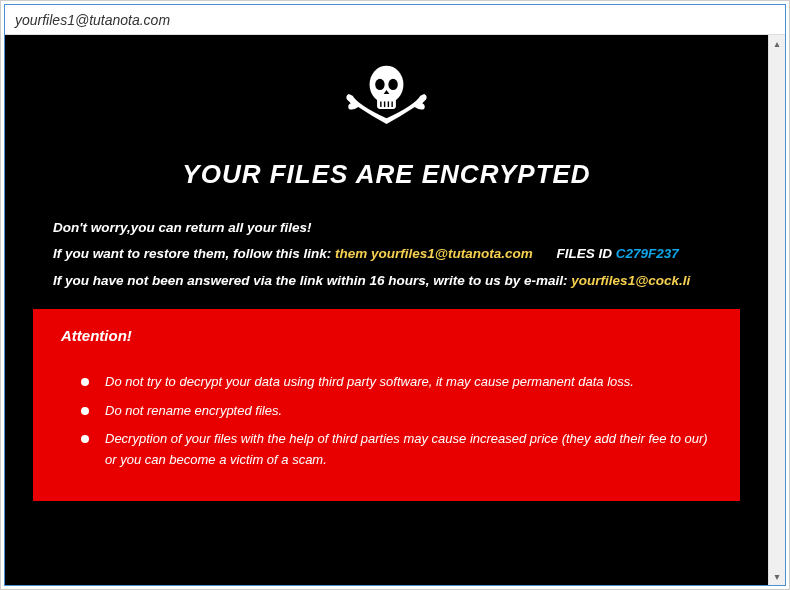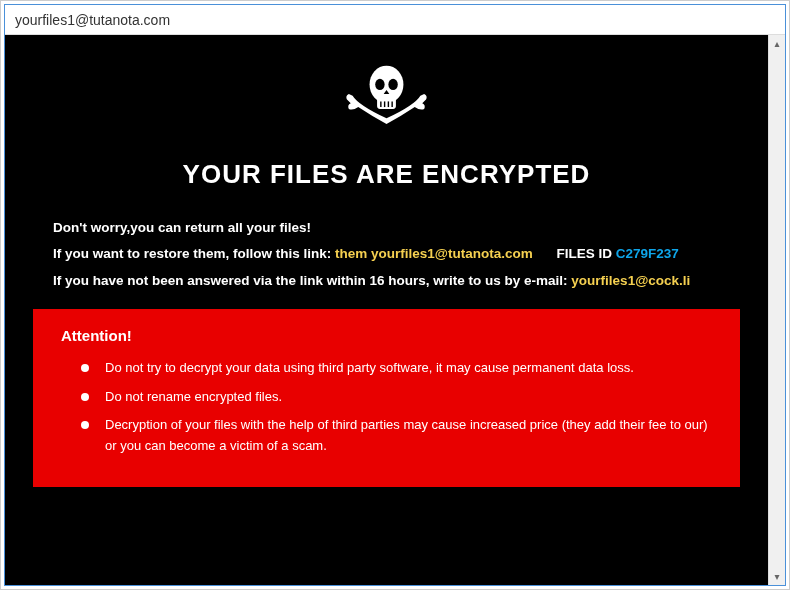--- a/index.html
+++ b/index.html
@@ -31,33 +31,35 @@
     }
     .titlebar {
       height: 30px;
       background: #fff;
       border-bottom: 1px solid #ddd;
       display: flex;
       align-items: center;
       padding: 0 10px;
       font-size: 14px;
       color: #333;
+      font-style: italic;
     }
     .content-wrapper {
       flex: 1;
       display: flex;
       position: relative;
     }
     .content {
       flex: 1;
       background: #000;
       padding: 20px 28px;
       color: #fff;
       position: relative;
       overflow: hidden;
+      font-style: italic;
     }
     .scrollbar {
       width: 17px;
       background: #f0f0f0;
       border-left: 1px solid #ddd;
       position: relative;
     }
     .scroll-arrow-up {
       position: absolute;
       top: 0;
@@ -119,21 +121,21 @@
     .attention-box {
       background: #e80000;
       margin-top: 18px;
       padding: 18px 20px 22px 28px;
       position: relative;
     }
     .attention-title {
       font-size: 15px;
       font-weight: bold;
       color: #fff;
-      margin-bottom: 14px;
+      margin-bottom: 28px;
     }
     .attention-list {
       list-style: none;
       padding-left: 20px;
     }
     .attention-list li {
       font-size: 13px;
       color: #fff;
       margin-bottom: 8px;
       line-height: 1.6;

